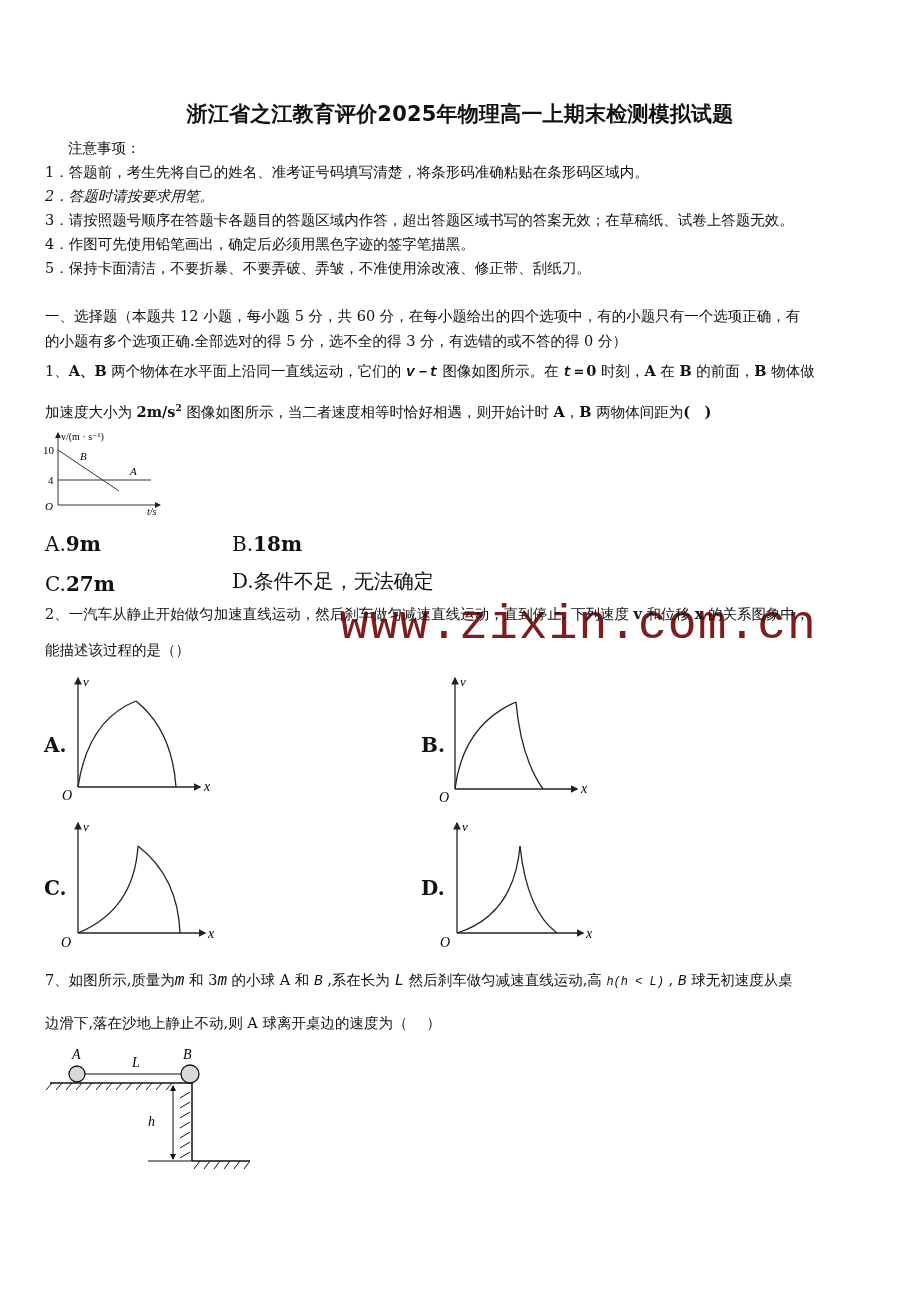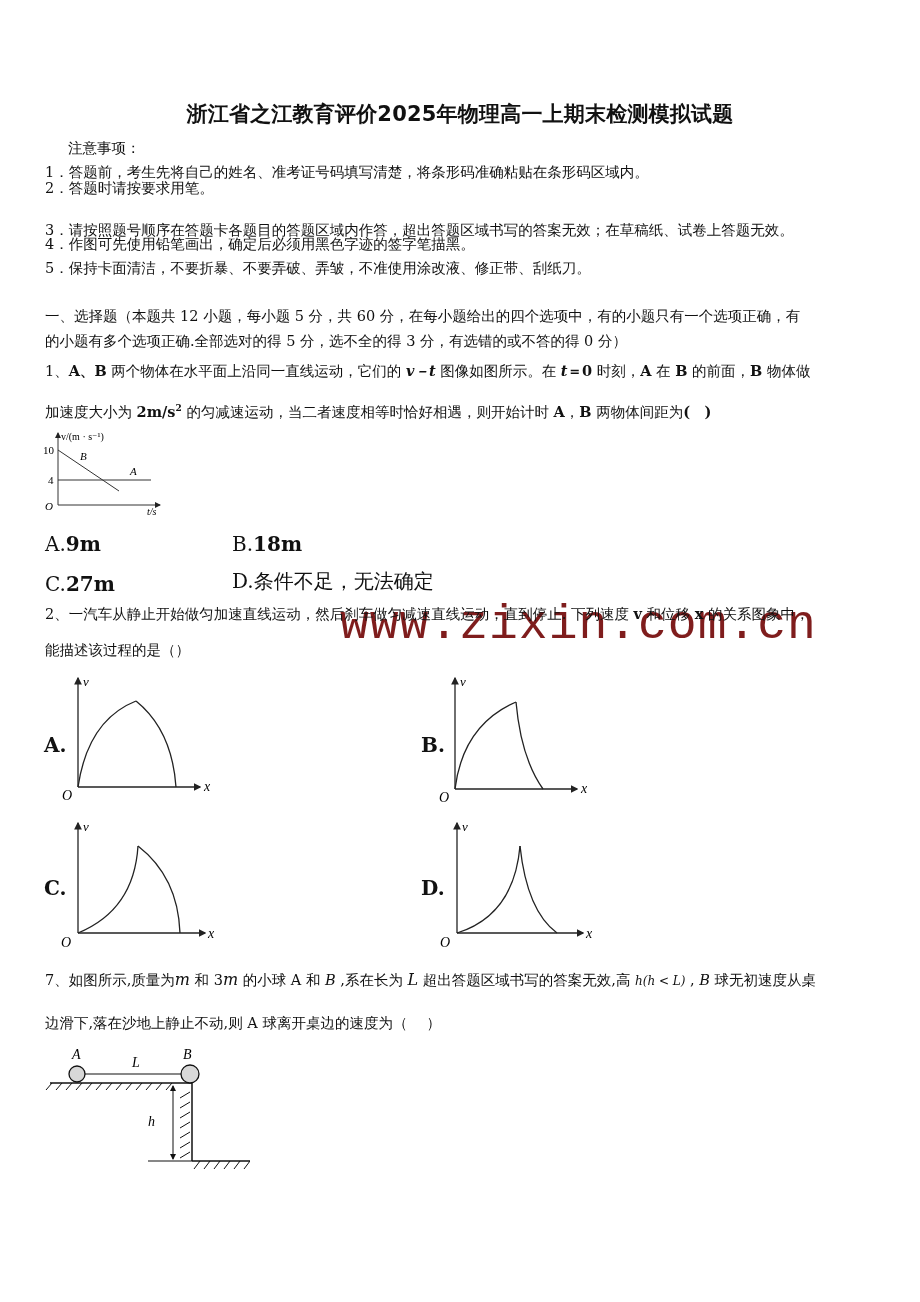--- a/index.html
+++ b/index.html
@@ -9,51 +9,51 @@
     color: #111;
   }
   .abs { position: absolute; }
   .title {
     left: 0; width: 920px; top: 100px; text-align: center;
     font-family: "DejaVu Sans", "Liberation Sans", sans-serif;
     font-weight: bold; font-size: 21px; letter-spacing: 0.2px;
   }
   .line { left: 45px; font-size: 14.5px; white-space: nowrap; line-height: 20px; }
   .b { font-weight: bold; }
-  .i { font-style: italic; }
+  .i { font-style: italic; font-family: Liberation Mono, monospace; }
   .opt { font-size: 20px; white-space: nowrap; }
   .watermark {
     left: 340px; top: 598px; font-family: Liberation Mono, monospace;
     font-size: 48px; color: #7f1d1d; letter-spacing: 1px; z-index: 0;
   }
   .content { z-index: 1; }
   svg text { font-family: "Liberation Serif", "DejaVu Serif", serif; }
 </style>
 </head>
 <body>
 
 <div class="abs watermark">www.zixin.com.cn</div>
 
 <div class="abs title content">浙江省之江教育评价2025年物理高一上期末检测模拟试题</div>
 
 <div class="abs line content" style="top:138px;margin-left:23px;">注意事项：</div>
 <div class="abs line content" style="top:162px;">1．答题前，考生先将自己的姓名、准考证号码填写清楚，将条形码准确粘贴在条形码区域内。</div>
-<div class="abs line content" style="top:178px;">2．答题时请按要求用笔。</div>
-<div class="abs line content" style="top:220px;">3．请按照题号顺序在答题卡各题目的答题区域内作答，超出答题区域书写的答案无效；在草稿纸、试卷上答题无效。</div>
+<div class="abs line content" style="top:186px;font-style:italic;">2．答题时请按要求用笔。</div>
+<div class="abs line content" style="top:210px;">3．请按照题号顺序在答题卡各题目的答题区域内作答，超出答题区域书写的答案无效；在草稿纸、试卷上答题无效。</div>
 <div class="abs line content" style="top:234px;">4．作图可先使用铅笔画出，确定后必须用黑色字迹的签字笔描黑。</div>
 <div class="abs line content" style="top:258px;">5．保持卡面清洁，不要折暴、不要弄破、弄皱，不准使用涂改液、修正带、刮纸刀。</div>
 
 <div class="abs line content" style="top:306px;">一、选择题（本题共 12 小题，每小题 5 分，共 60 分，在每小题给出的四个选项中，有的小题只有一个选项正确，有</div>
 <div class="abs line content" style="top:331px;">的小题有多个选项正确.全部选对的得 5 分，选不全的得 3 分，有选错的或不答的得 0 分）</div>
 
 <div class="abs line content" style="top:361px;">
   <span>1、</span><span class="b">A、B</span><span> 两个物体在水平面上沿同一直线运动，它们的 </span><span class="i b">v－t</span><span> 图像如图所示。在 </span><span class="i b">t</span><span class="b">＝0</span><span> 时刻，</span><span class="b">A</span><span> 在 </span><span class="b">B</span><span> 的前面，</span><span class="b">B</span><span> 物体做</span>
 </div>
 <div class="abs line content" style="top:398px;">
-  <span>加速度大小为 </span><span class="b">2m/s</span><sup class="b" style="font-size:9px">2</sup><span> 的匀减速运动，当二者速度相等时恰好相遇，则开始计时 </span><span class="b">A</span><span>，</span><span class="b">B</span><span> 两物体间距为</span><span class="b">(　)</span>
+  <span>加速度大小为 </span><span class="b">2m/s</span><sup class="b" style="font-size:9px">2</sup><span> 图像如图所示，当二者速度相等时恰好相遇，则开始计时 </span><span class="b">A</span><span>，</span><span class="b">B</span><span> 两物体间距为</span><span class="b">(　)</span>
 </div>
 
 <svg class="abs content" style="left:30px; top:420px;" width="200" height="110">
   <defs>
     <marker id="arr" markerWidth="6" markerHeight="6" refX="5" refY="3" orient="auto">
       <path d="M0,0 L6,3 L0,6 Z" fill="#222"></path>
     </marker>
   </defs>
   <line x1="28" y1="85" x2="28" y2="13" stroke="#333" stroke-width="1" marker-end="url(#arr)"></line>
   <line x1="28" y1="85" x2="130" y2="85" stroke="#333" stroke-width="1" marker-end="url(#arr)"></line>
@@ -116,21 +116,21 @@
   <line x1="20" y1="118" x2="20" y2="8" stroke="#222" stroke-width="1.3" marker-end="url(#arr)"></line>
   <line x1="20" y1="118" x2="146" y2="118" stroke="#222" stroke-width="1.3" marker-end="url(#arr)"></line>
   <path d="M20,118 Q77,100 83,31" fill="none" stroke="#222" stroke-width="1.3"></path>
   <path d="M83,31 Q90,96 120,118" fill="none" stroke="#222" stroke-width="1.3"></path>
   <text x="25" y="16" font-size="13" font-style="italic">v</text>
   <text x="3" y="132" font-size="14" font-style="italic">O</text>
   <text x="149" y="123" font-size="14" font-style="italic">x</text>
 </svg>
 
 <div class="abs line content" style="top:970px;">
-  <span>7、如图所示,质量为</span><span class="i" style="font-size:16px">m</span><span> 和 3</span><span class="i" style="font-size:16px">m</span><span> 的小球 A 和 </span><span class="i">B</span><span> ,系在长为 </span><span class="i" style="font-size:16px">L</span><span> 超出答题区域书写的答案无效,高 </span><span class="i" style="font-size:12px">h(h &lt; L)</span><span> , </span><span class="i">B</span><span> 球无初速度从桌</span>
+  <span>7、如图所示,质量为</span><span class="i" style="font-size:16px">m</span><span> 和 3</span><span class="i" style="font-size:16px">m</span><span> 的小球 A 和 </span><span class="i">B</span><span> ,系在长为 </span><span class="i" style="font-size:16px">L</span><span> 然后刹车做匀减速直线运动,高 </span><span class="i" style="font-size:12px">h(h &lt; L)</span><span> , </span><span class="i">B</span><span> 球无初速度从桌</span>
 </div>
 <div class="abs line content" style="top:1013px;">边滑下,落在沙地上静止不动,则 A 球离开桌边的速度为（　 ）</div>
 
 <svg class="abs content" style="left:40px; top:1040px;" width="210" height="135">
   <defs>
     <marker id="arrS" markerWidth="6" markerHeight="6" refX="5" refY="3" orient="auto">
       <path d="M0,0 L6,3 L0,6 Z" fill="#111"></path>
     </marker>
   </defs>
 

